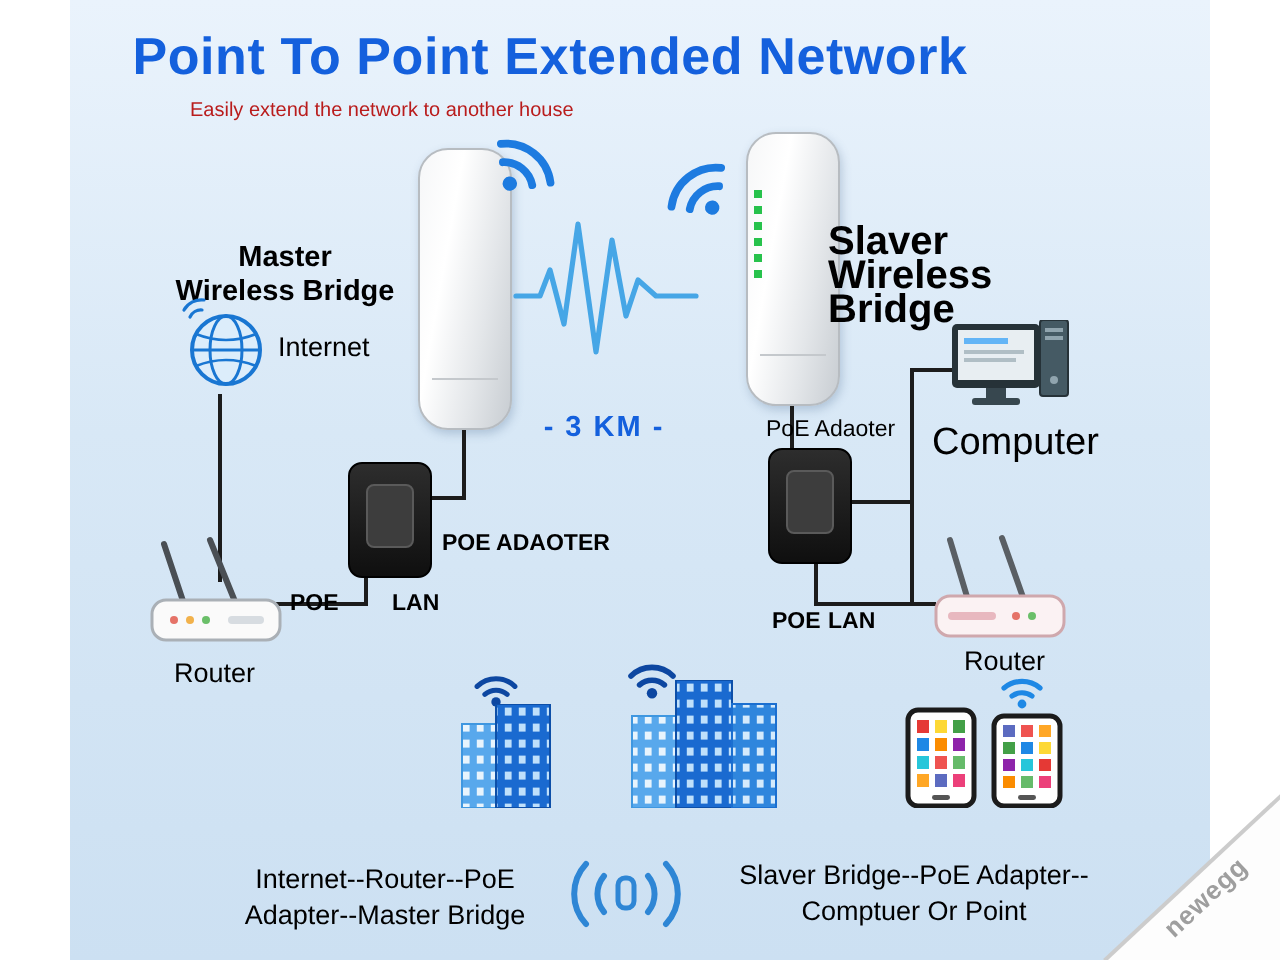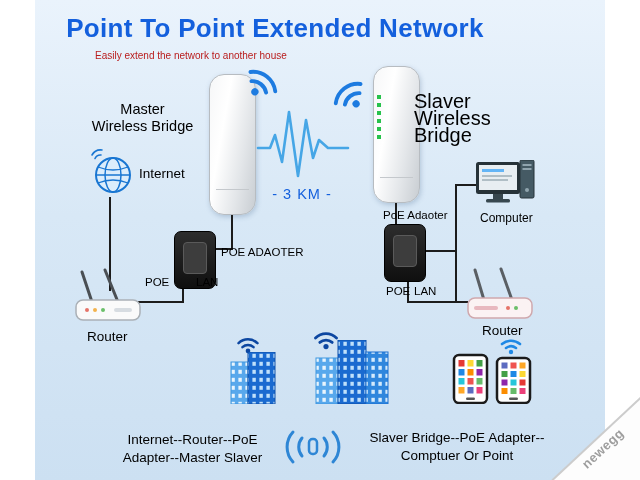--- a/index.html
+++ b/index.html
@@ -16,21 +16,21 @@
             background:linear-gradient(100deg,#f6f7f8 0%,#ffffff 32%,#e3e6e9 68%,#c8cdd2 100%);
             box-shadow:1px 2px 5px rgba(70,100,140,.28); }
   .bridge::after { content:""; position:absolute; left:6px; right:6px; bottom:24px; height:1px; background:#c4c8cc; }
   .bridge-master { left:209px; top:74px; width:47px; height:141px; }
   .bridge-slaver { left:373px; top:66px; width:47px; height:137px; }
   .leds { position:absolute; left:3px; top:28px; width:4px; height:46px;
           background:repeating-linear-gradient(180deg,#27c24c 0 4px,transparent 4px 8px); }
 
   .wifi { position:absolute; color:#1d7be0; }
   .lbl { position:absolute; color:#000; }
-  .bold { font-weight:normal; }
+  .bold { font-weight:bold;margin-top:20px; }
 
   .ln { position:absolute; background:#1c1c1c; }
 
   .adapter { position:absolute; width:42px; height:58px; border-radius:7px;
              background:linear-gradient(180deg,#2d2d2d,#0f0f0f); border:1px solid #000; }
   .adapter::after { content:""; position:absolute; left:8px; top:10px; right:8px; bottom:14px;
                     border-radius:4px; background:#3d3d3d; border:1px solid #5a5a5a; }
 
   .footer-text { position:absolute; text-align:center; font-size:13.5px; line-height:17.5px; color:#000; }
 
@@ -151,21 +151,21 @@
     <rect x="46.5" y="8" width="9" height="2" fill="#90a4ae"></rect>
     <circle cx="51" cy="30" r="2" fill="#90a4ae"></circle>
     <rect x="0" y="2" width="44" height="32" rx="2.5" fill="#263238"></rect>
     <rect x="3" y="5" width="38" height="25" fill="#e8eef2"></rect>
     <rect x="6" y="9" width="22" height="3" fill="#64b5f6"></rect>
     <rect x="6" y="15" width="30" height="2" fill="#b0bec5"></rect>
     <rect x="6" y="19" width="26" height="2" fill="#b0bec5"></rect>
     <rect x="17" y="34" width="10" height="5" fill="#37474f"></rect>
     <rect x="10" y="39" width="24" height="3.5" rx="1.5" fill="#37474f"></rect>
   </svg>
-  <div class="lbl" style="left:480px;top:211px;font-size:12px">Computer</div>
+  <div class="lbl" style="left:466px;top:211px;font-size:19px">Computer</div>
 
   <svg class="abs" style="left:464px;top:264px;width:72px;height:60px" viewBox="0 0 72 60">
     <line x1="20" y1="36" x2="11" y2="6" stroke="#5a5f64" stroke-width="3" stroke-linecap="round"></line>
     <line x1="48" y1="36" x2="37" y2="5" stroke="#5a5f64" stroke-width="3" stroke-linecap="round"></line>
     <rect x="4" y="34" width="64" height="20" rx="7" fill="#fbf2f3" stroke="#cfa8ad" stroke-width="1.5"></rect>
     <rect x="10" y="42" width="24" height="4" rx="2" fill="#e8b8bf"></rect>
     <circle cx="44" cy="44" r="2" fill="#e57368"></circle>
     <circle cx="52" cy="44" r="2" fill="#6abf69"></circle>
   </svg>
   <div class="lbl" style="left:482px;top:323px;font-size:13.5px">Router</div>
@@ -236,21 +236,21 @@
       <path d="M22 14 a14 14 0 0 0 0 18"></path>
       <path d="M13 8 a22 22 0 0 0 0 30"></path>
       <path d="M44 14 a14 14 0 0 1 0 18"></path>
       <path d="M53 8 a22 22 0 0 1 0 30"></path>
     </g>
     <rect x="29" y="15" width="8" height="15" rx="3.5" fill="none" stroke="#2e86d5" stroke-width="2.5"></rect>
   </svg>
 
   <div class="footer-text" style="left:105px;top:431px;width:175px">
     <div>Internet--Router--PoE</div>
-    <div>Adapter--Master Slaver</div>
+    <div>Adapter--Master Bridge</div>
   </div>
   <div class="footer-text" style="left:358px;top:429px;width:198px">
     <div>Slaver Bridge--PoE Adapter--</div>
     <div>Comptuer Or Point</div>
   </div>
 
   <div class="wm-tri"></div>
   <div class="wm-line"></div>
   <div class="wm-text">newegg</div>
 

